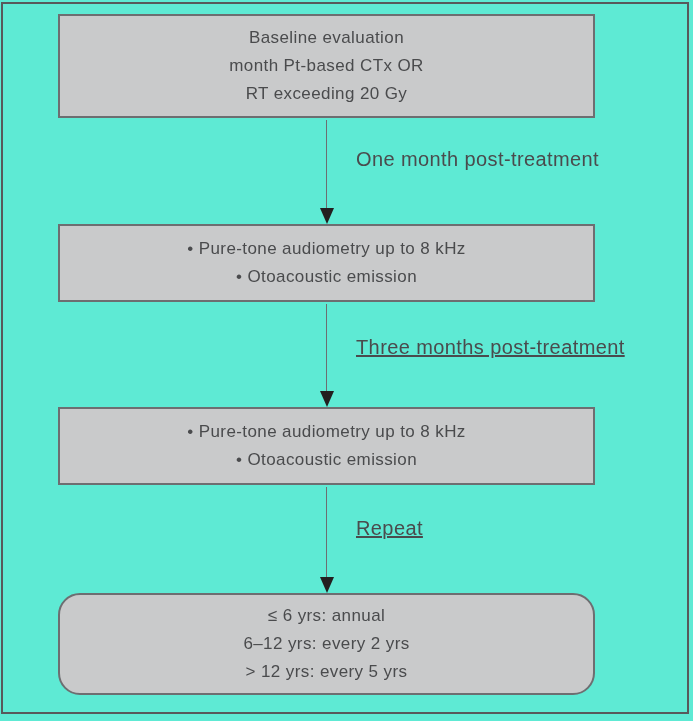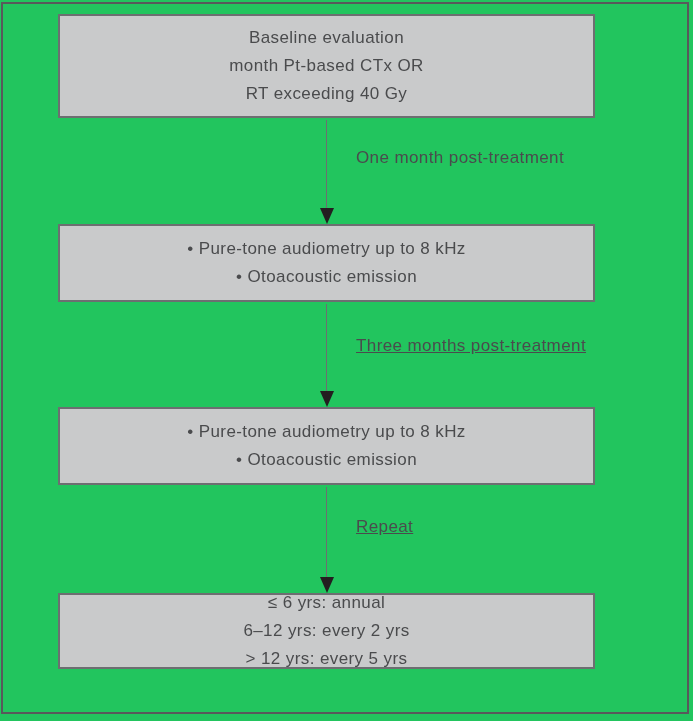--- a/index.html
+++ b/index.html
@@ -5,21 +5,21 @@
   html, body {
     margin: 0;
     padding: 0;
     background: #ffffff;
     font-family: "Liberation Sans", "DejaVu Sans", sans-serif;
   }
   .stage {
     position: relative;
     width: 693px;
     height: 721px;
-    background: #22c55e;
+    background: #5eead4;
     overflow: hidden;
   }
   .frame {
     position: absolute;
     left: 1px;
     top: 2px;
     width: 688px;
     height: 712px;
     border: 2px solid #58595b;
     box-sizing: border-box;
@@ -37,21 +37,21 @@
     align-items: center;
     text-align: center;
     color: #4a4b4d;
     font-size: 17px;
     line-height: 28px;
     letter-spacing: 0.4px;
   }
   .b1 { top: 14px;  height: 104px; }
   .b2 { top: 224px; height: 78px;  }
   .b3 { top: 407px; height: 78px;  }
-  .b4 { top: 593px; height: 76px; }
+  .b4 { top: 593px; height: 102px; border-radius: 22px; }
   .vline {
     position: absolute;
     left: 326px;
     width: 1px;
     background: #6d6e71;
   }
   .l1 { top: 120px; height: 89px; }
   .l2 { top: 304px; height: 88px; }
   .l3 { top: 487px; height: 91px; }
   .ahead {
@@ -63,39 +63,39 @@
     border-right: 7px solid transparent;
     border-top: 16px solid #231f20;
   }
   .h1 { top: 208px; }
   .h2 { top: 391px; }
   .h3 { top: 577px; }
   .lbl {
     position: absolute;
     left: 356px;
     color: #4a4b4d;
-    font-size: 17px;
+    font-size: 20px;
     letter-spacing: 0.4px;
     white-space: nowrap;
   }
   .lbl1 { top: 148px; }
   .lbl2 { top: 336px; text-decoration: underline; }
   .lbl3 { top: 517px; text-decoration: underline; }
 </style>
 </head>
 <body>
 
 <div class="stage">
 
   <div class="frame"></div>
 
   <div class="box b1">
     <div>Baseline evaluation</div>
     <div>month Pt-based CTx OR</div>
-    <div>RT exceeding 40 Gy</div>
+    <div>RT exceeding 20 Gy</div>
   </div>
 
   <div class="vline l1"></div>
   <div class="ahead h1"></div>
   <div class="lbl lbl1">One month post-treatment</div>
 
   <div class="box b2">
     <div>• Pure-tone audiometry up to 8 kHz</div>
     <div>• Otoacoustic emission</div>
   </div>

